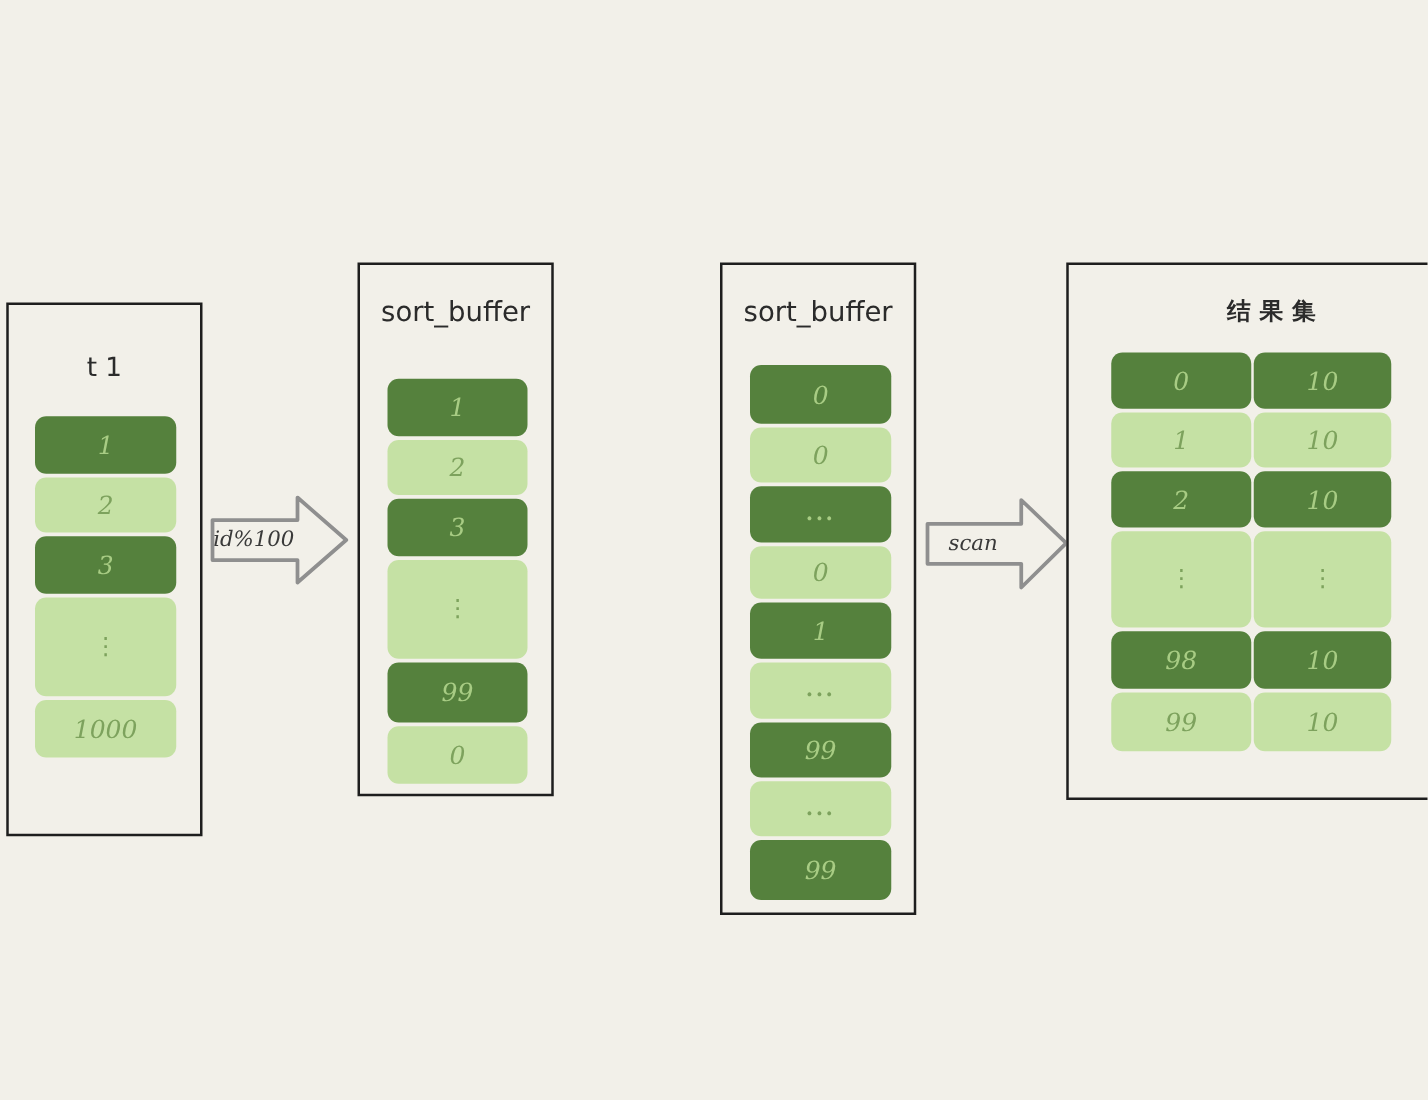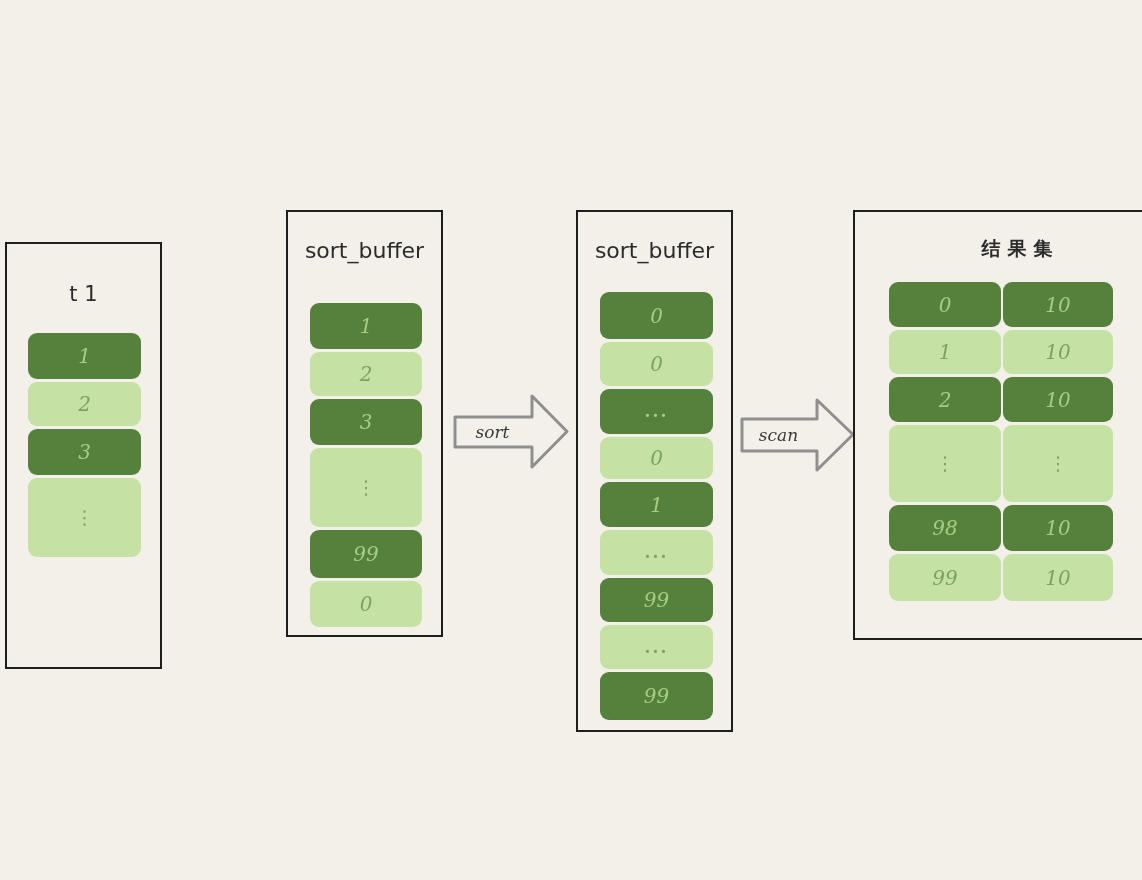--- a/index.html
+++ b/index.html
@@ -99,42 +99,43 @@
 
 <div class="stage">
 
   <div class="box" style="left:5px;top:210px;width:157px;height:427px;margin-top:32px;">
     <div class="box-title" style="top:38px;">t 1</div>
     <div class="stack" style="left:21px;top:89px;width:113px;">
       <div class="cell" style="height:46px;" data-shade="dark">1</div>
       <div class="cell" style="height:44px;" data-shade="light">2</div>
       <div class="cell" style="height:46px;" data-shade="dark">3</div>
       <div class="cell vdots" style="height:79px;" data-shade="light">⋮</div>
+      <div class="cell" style="height:46px;" data-shade="light">1000</div>
     </div>
   </div>
 
+  <div class="arrow" style="left:168px;top:395px;width:112px;height:74px;">
+    <svg width="112" height="74" viewBox="0 0 112 74">
+      <polygon points="2,21 70,21 70,3 109,37 70,71 70,53 2,53"></polygon>
+    </svg>
+    <span class="arrow-label" style="left:0;top:21px;width:70px;height:32px;">id%100</span>
+  </div>
 
   <div class="box" style="left:286px;top:210px;width:157px;height:427px;">
     <div class="box-title" style="top:26px;font-size:22px;">sort_buffer</div>
     <div class="stack" style="left:22px;top:91px;width:112px;">
       <div class="cell" style="height:46px;" data-shade="dark">1</div>
       <div class="cell" style="height:44px;" data-shade="light">2</div>
       <div class="cell" style="height:46px;" data-shade="dark">3</div>
       <div class="cell vdots" style="height:79px;" data-shade="light">⋮</div>
       <div class="cell" style="height:48px;" data-shade="dark">99</div>
       <div class="cell" style="height:46px;" data-shade="light">0</div>
     </div>
   </div>
 
-  <div class="arrow" style="left:453px;top:393px;width:117px;height:77px;">
-    <svg width="117" height="77" viewBox="0 0 117 77">
-      <polygon points="2,24 79,24 79,3 114,38.5 79,74 79,54 2,54"></polygon>
-    </svg>
-    <span class="arrow-label" style="left:0;top:24px;width:79px;height:30px;">sort</span>
-  </div>
 
   <div class="box" style="left:576px;top:210px;width:157px;height:522px;">
     <div class="box-title" style="top:26px;font-size:22px;">sort_buffer</div>
     <div class="stack" style="left:22px;top:80px;width:113px;">
       <div class="cell" style="height:47px;" data-shade="dark">0</div>
       <div class="cell" style="height:44px;" data-shade="light">0</div>
       <div class="cell hdots" style="height:45px;" data-shade="dark">...</div>
       <div class="cell" style="height:42px;" data-shade="light">0</div>
       <div class="cell" style="height:45px;" data-shade="dark">1</div>
       <div class="cell hdots" style="height:45px;" data-shade="light">...</div>

